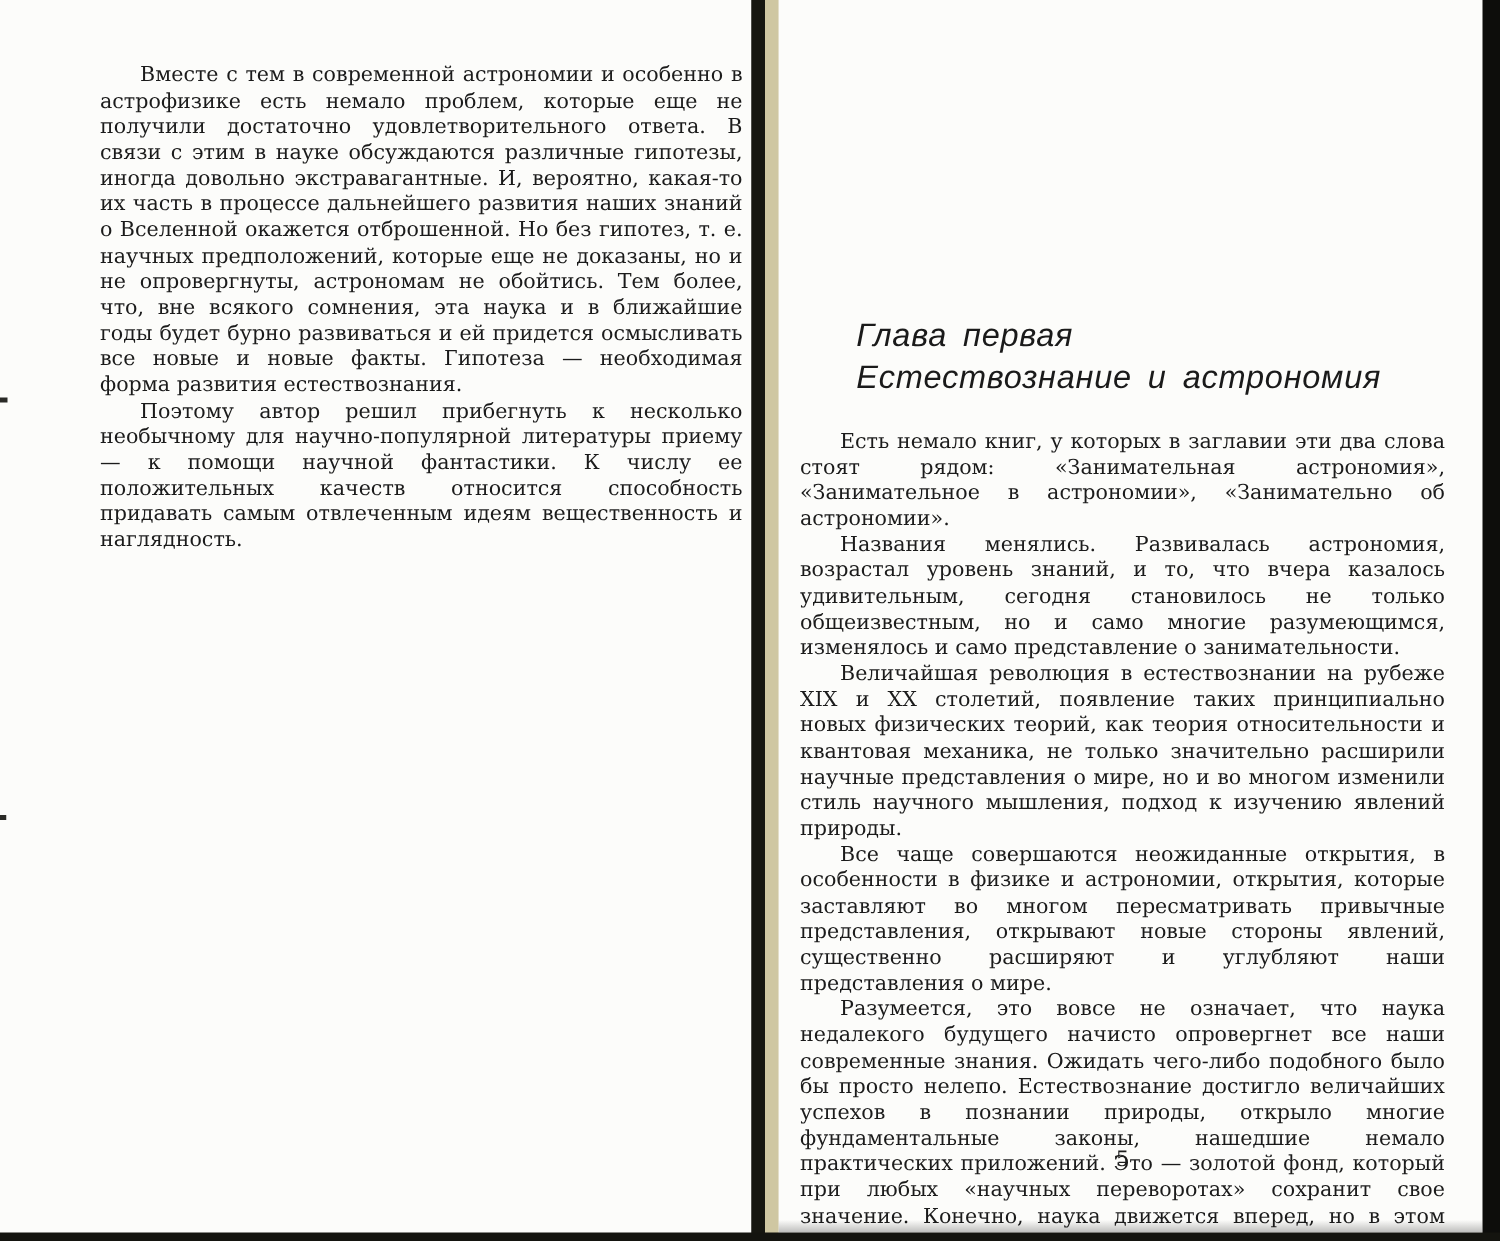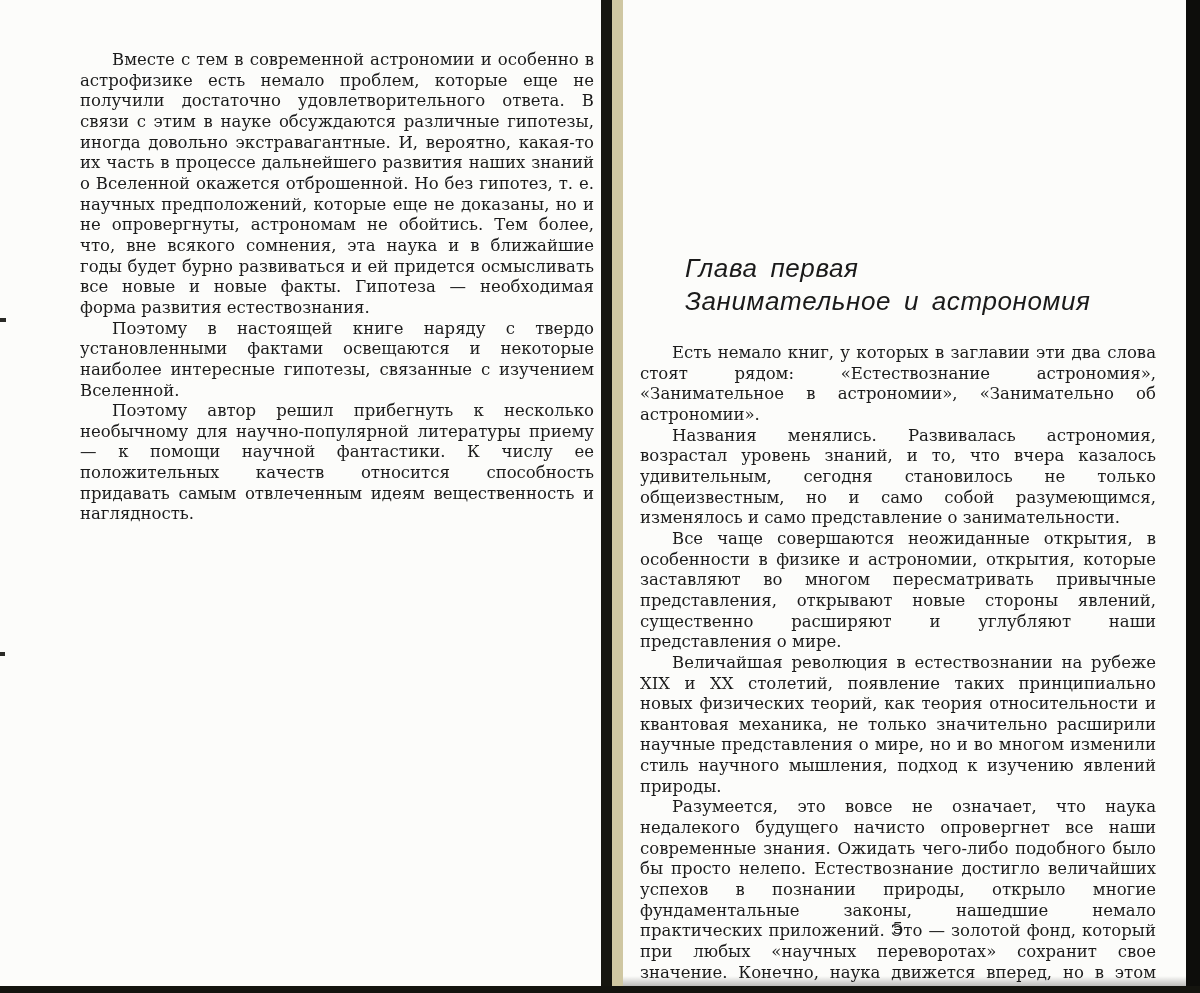--- a/index.html
+++ b/index.html
@@ -128,36 +128,35 @@
   .artifact-2 { left: 0; top: 652px; width: 5px; height: 4px; }
 </style>
 </head>
 <body>
 
 <div class="scan">
 
   <div class="page left-page">
     <div class="text-block left-text">
       <p>Вместе с тем в современной астрономии и особенно в астрофизике есть немало проблем, которые еще не получили достаточно удовлетворительного ответа. В связи с этим в науке обсуждаются различные гипотезы, иногда довольно экстравагантные. И, вероятно, какая-то их часть в процессе дальнейшего развития наших знаний о Вселенной окажется отброшенной. Но без гипотез, т. е. научных предположений, которые еще не доказаны, но и не опровергнуты, астрономам не обойтись. Тем более, что, вне всякого сомнения, эта наука и в ближайшие годы будет бурно развиваться и ей придется осмысливать все новые и новые факты. Гипотеза — необходимая форма развития естествознания.</p>
-      <p>Поэтому в настоящей книге наряду с твердо установленными фактами освещаются и некоторые наиболее интересные гипотезы, связанные с изучением Вселенной.</p>
       <p>Поэтому автор решил прибегнуть к несколько необычному для научно-популярной литературы приему — к помощи научной фантастики. К числу ее положительных качеств относится способность придавать самым отвлеченным идеям вещественность и наглядность.</p>
     </div>
   </div>
 
   <div class="gutter-dark"></div>
   <div class="gutter-tan"></div>
 
   <div class="page right-page">
-    <h1 class="chapter-heading"><span>Глава первая</span><br><span>Занимательное и астрономия</span></h1>
+    <h1 class="chapter-heading"><span>Глава первая</span><br><span>Естествознание и астрономия</span></h1>
 
     <div class="text-block right-text">
-      <p>Есть немало книг, у которых в заглавии эти два слова стоят рядом: «Естествознание астрономия», «Занимательное в астрономии», «Занимательно об астрономии».</p>
-      <p>Названия менялись. Развивалась астрономия, возрастал уровень знаний, и то, что вчера казалось удивительным, сегодня становилось не только общеизвестным, но и само собой разумеющимся, изменялось и само представление о занимательности.</p>
+      <p>Есть немало книг, у которых в заглавии эти два слова стоят рядом: «Занимательная астрономия», «Занимательное в астрономии», «Занимательно об астрономии».</p>
+      <p>Названия менялись. Развивалась астрономия, возрастал уровень знаний, и то, что вчера казалось удивительным, сегодня становилось не только общеизвестным, но и само многие разумеющимся, изменялось и само представление о занимательности.</p>
+      <p>Величайшая революция в естествознании на рубеже XIX и XX столетий, появление таких принципиально новых физических теорий, как теория относительности и квантовая механика, не только значительно расширили научные представления о мире, но и во многом изменили стиль научного мышления, подход к изучению явлений природы.</p>
       <p>Все чаще совершаются неожиданные открытия, в особенности в физике и астрономии, открытия, которые заставляют во многом пересматривать привычные представления, открывают новые стороны явлений, существенно расширяют и углубляют наши представления о мире.</p>
-      <p>Величайшая революция в естествознании на рубеже XIX и XX столетий, появление таких принципиально новых физических теорий, как теория относительности и квантовая механика, не только значительно расширили научные представления о мире, но и во многом изменили стиль научного мышления, подход к изучению явлений природы.</p>
       <p>Разумеется, это вовсе не означает, что наука недалекого будущего начисто опровергнет все наши современные знания. Ожидать чего-либо подобного было бы просто нелепо. Естествознание достигло величайших успехов в познании природы, открыло многие фундаментальные законы, нашедшие немало практических приложений. Это — золотой фонд, который при любых «научных переворотах» сохранит свое значение. Конечно, наука движется вперед, но в этом движении она прежде</p>
     </div>
 
     <div class="page-number">5</div>
   </div>
 
   <div class="shadow-bottom"></div>
   <div class="edge-right"></div>
   <div class="edge-bottom"></div>
   <div class="artifact artifact-1"></div>

